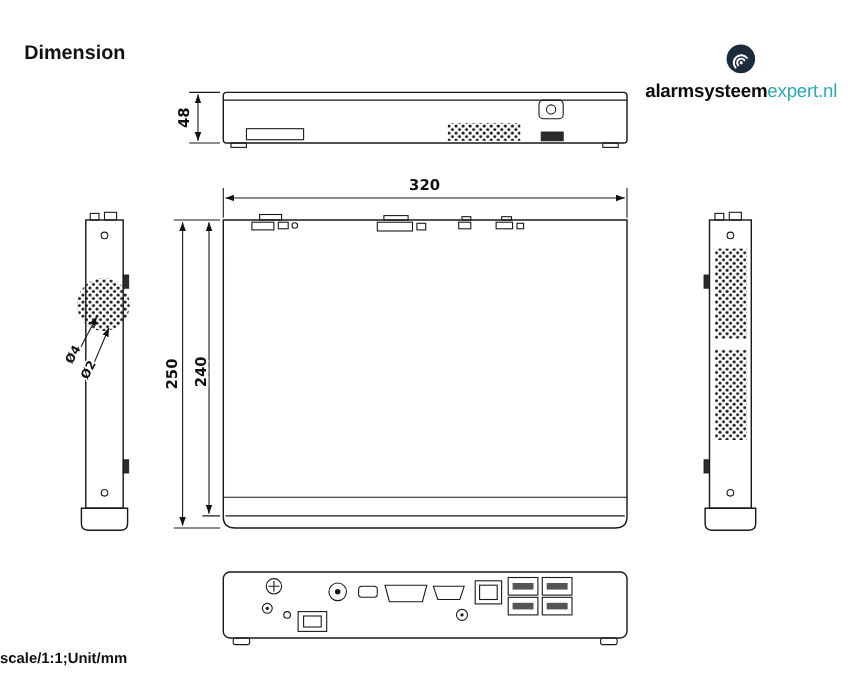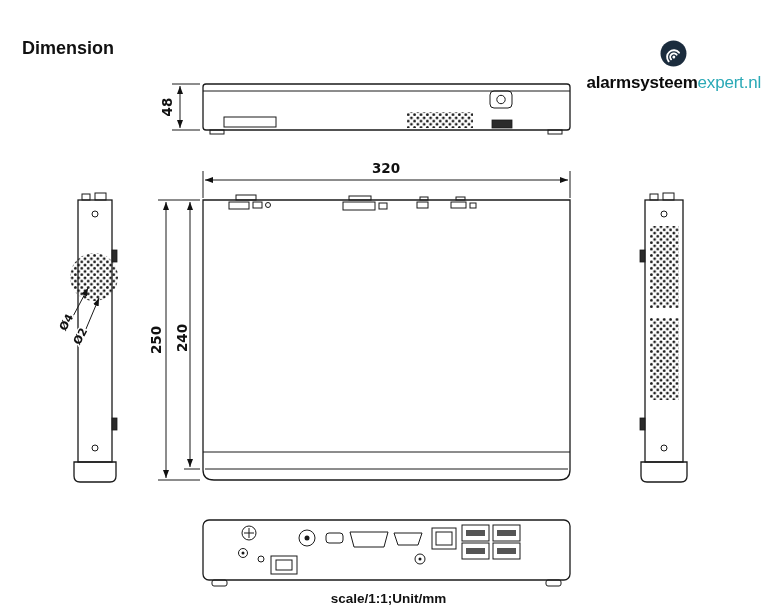--- a/index.html
+++ b/index.html
@@ -3,21 +3,21 @@
 <meta charset="utf-8">
 <style>
   html,body{margin:0;padding:0;background:#ffffff;}
   .canvas{position:relative;width:777px;height:613px;background:#fff;overflow:hidden;
           font-family:"Liberation Sans",sans-serif;margin-top:20px;}
   .title{position:absolute;left:22px;top:18px;font-size:18px;font-weight:700;color:#111;}
   .logo{position:absolute;right:16px;top:20px;display:flex;align-items:center;gap:6px;flex-direction:column;}
   .logo-text{font-size:17px;letter-spacing:-0.2px;}
   .lt-bold{font-weight:700;color:#0b0b0b;}
   .lt-accent{font-weight:400;color:#2aa9b6;}
-  .scale-note{position:absolute;left:0;top:571px;width:777px;text-align:center;
+  .scale-note{position:absolute;left:0;top:571px;width:777px;
               font-weight:700;font-size:13.5px;color:#111;}
   svg.drawing{position:absolute;left:0;top:0;}
   .ol{stroke:#1a1a1a;stroke-width:1.3;fill:none;}
   .thin{stroke:#1a1a1a;stroke-width:1;fill:none;}
   .dim{stroke:#1a1a1a;stroke-width:1;fill:none;}
   .fillk{fill:#2b2b2b;stroke:#1a1a1a;stroke-width:0.8;}
   .dim-text{font-family:"DejaVu Sans",sans-serif;font-size:13.5px;font-weight:700;fill:#111;
             paint-order:stroke fill;stroke:#fff;stroke-width:4px;}
   .dia-text{font-family:"DejaVu Sans",sans-serif;font-size:11px;font-weight:700;fill:#111;
             paint-order:stroke fill;stroke:#fff;stroke-width:3px;}

